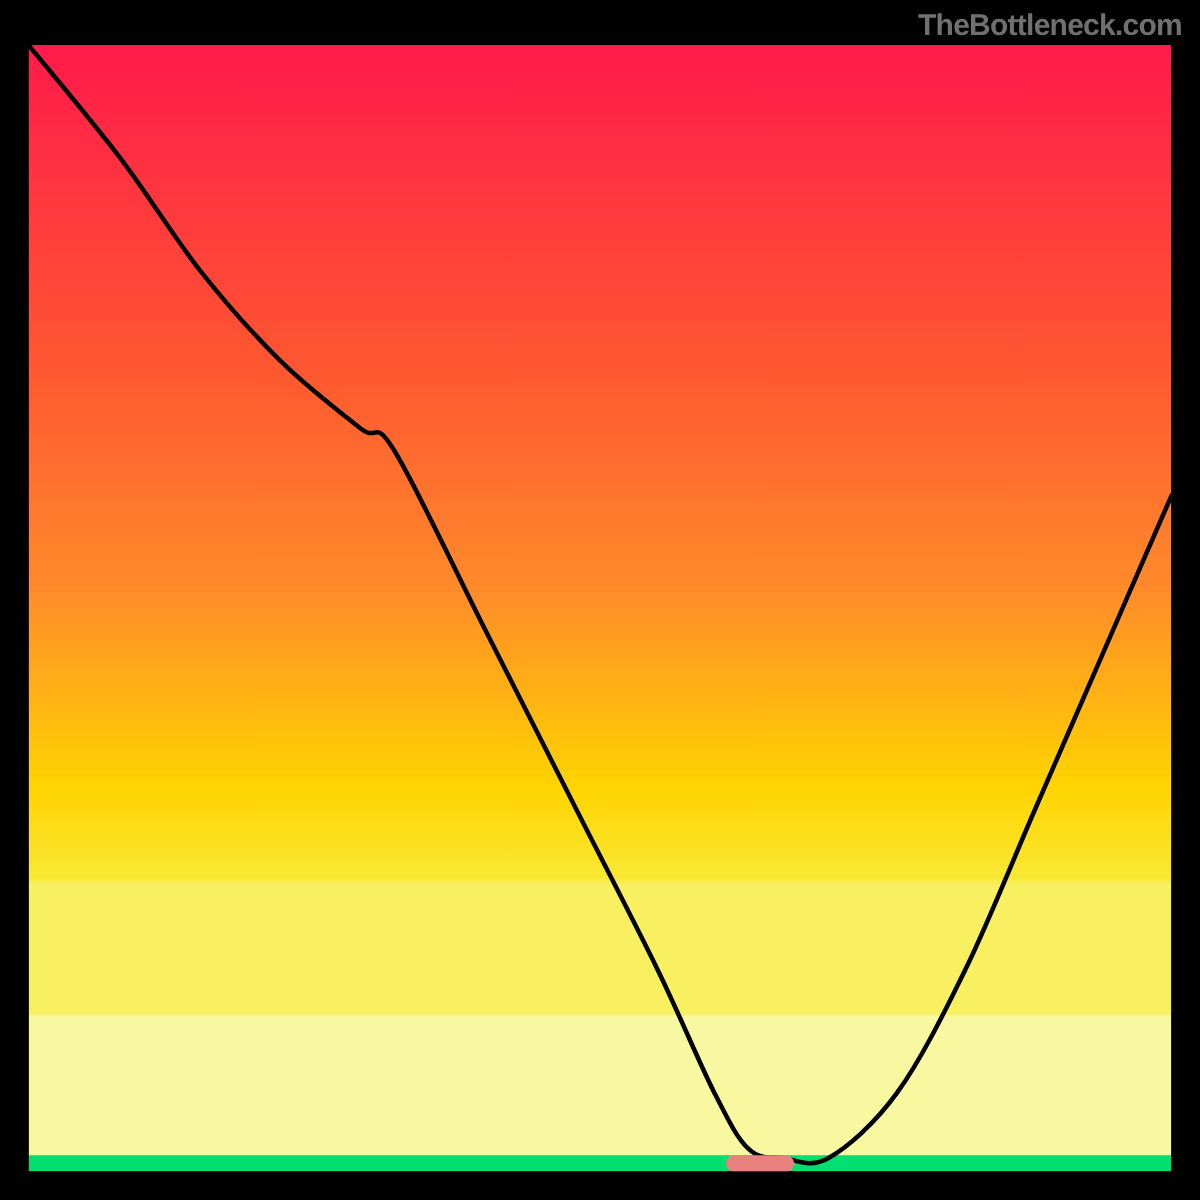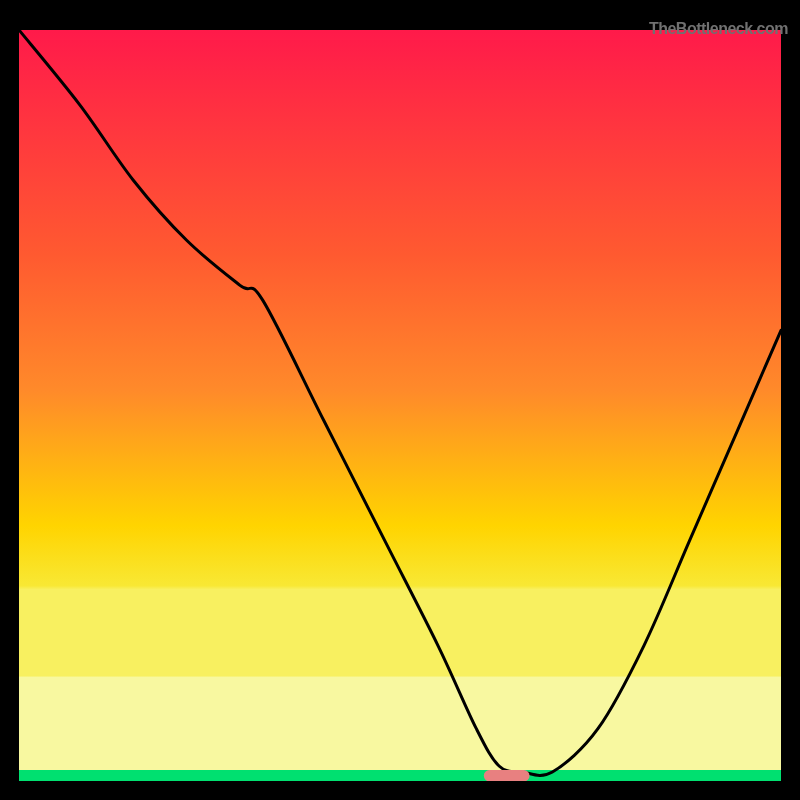--- a/index.html
+++ b/index.html
@@ -6,24 +6,24 @@
     margin: 0;
     padding: 0;
     width: 800px;
     height: 800px;
     background: #000;
     position: relative;
     font-family: Arial, Helvetica, sans-serif;
   }
   .watermark {
     position: absolute;
-    top: 20px;
+    top: 6px;
     right: 12px;
     color: #707070;
-    font-size: 16px;
+    font-size: 20px;
     font-weight: bold;
     letter-spacing: -0.5px;
     z-index: 10;
   }
   .plot-area {
     position: absolute;
     left: 19px;
     top: 30px;
     width: 762px;
     height: 751px;

